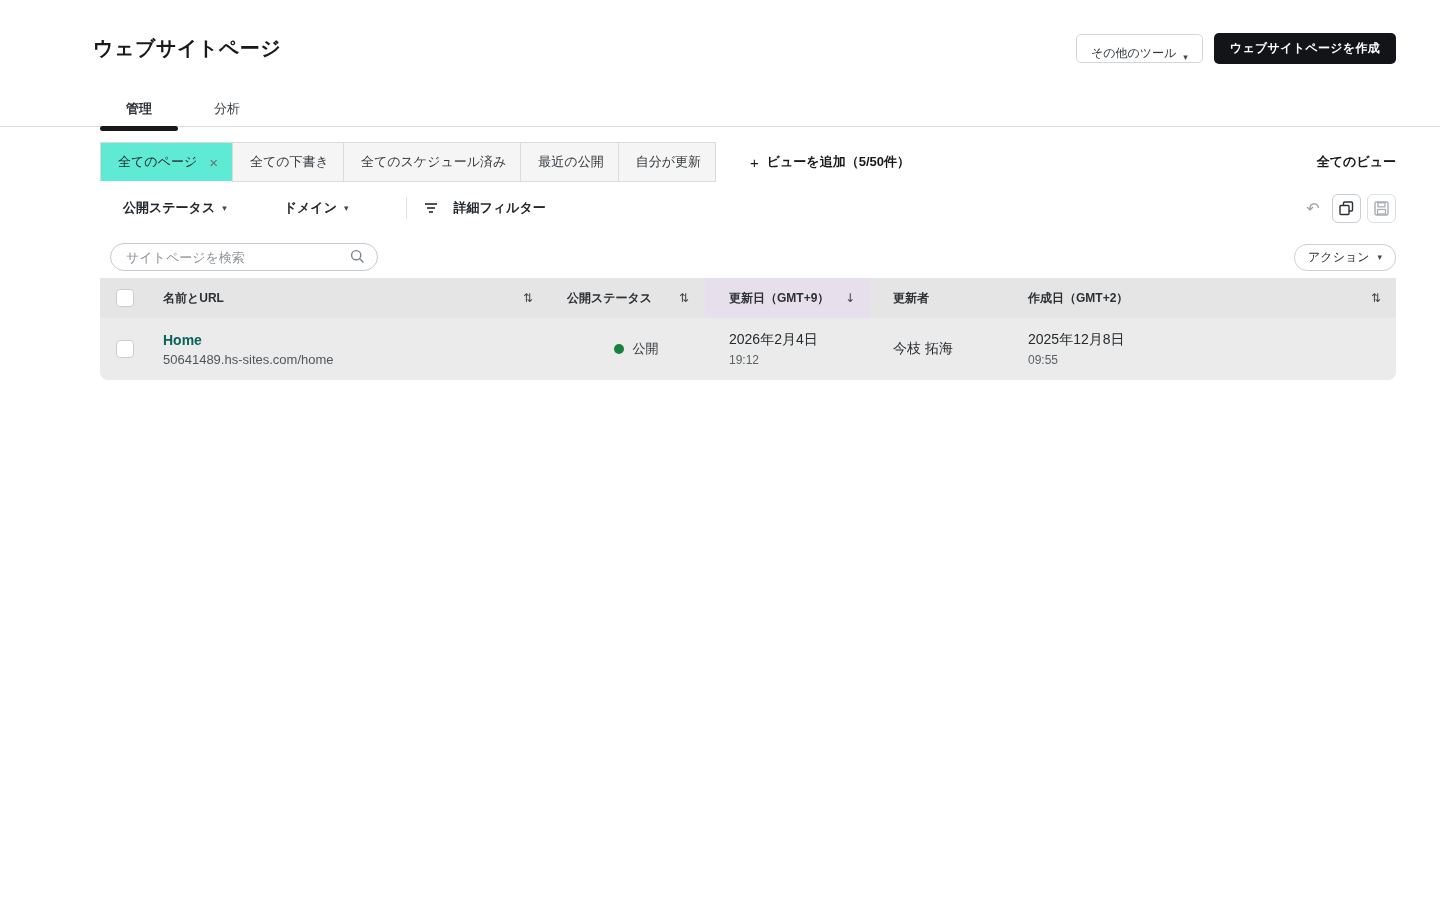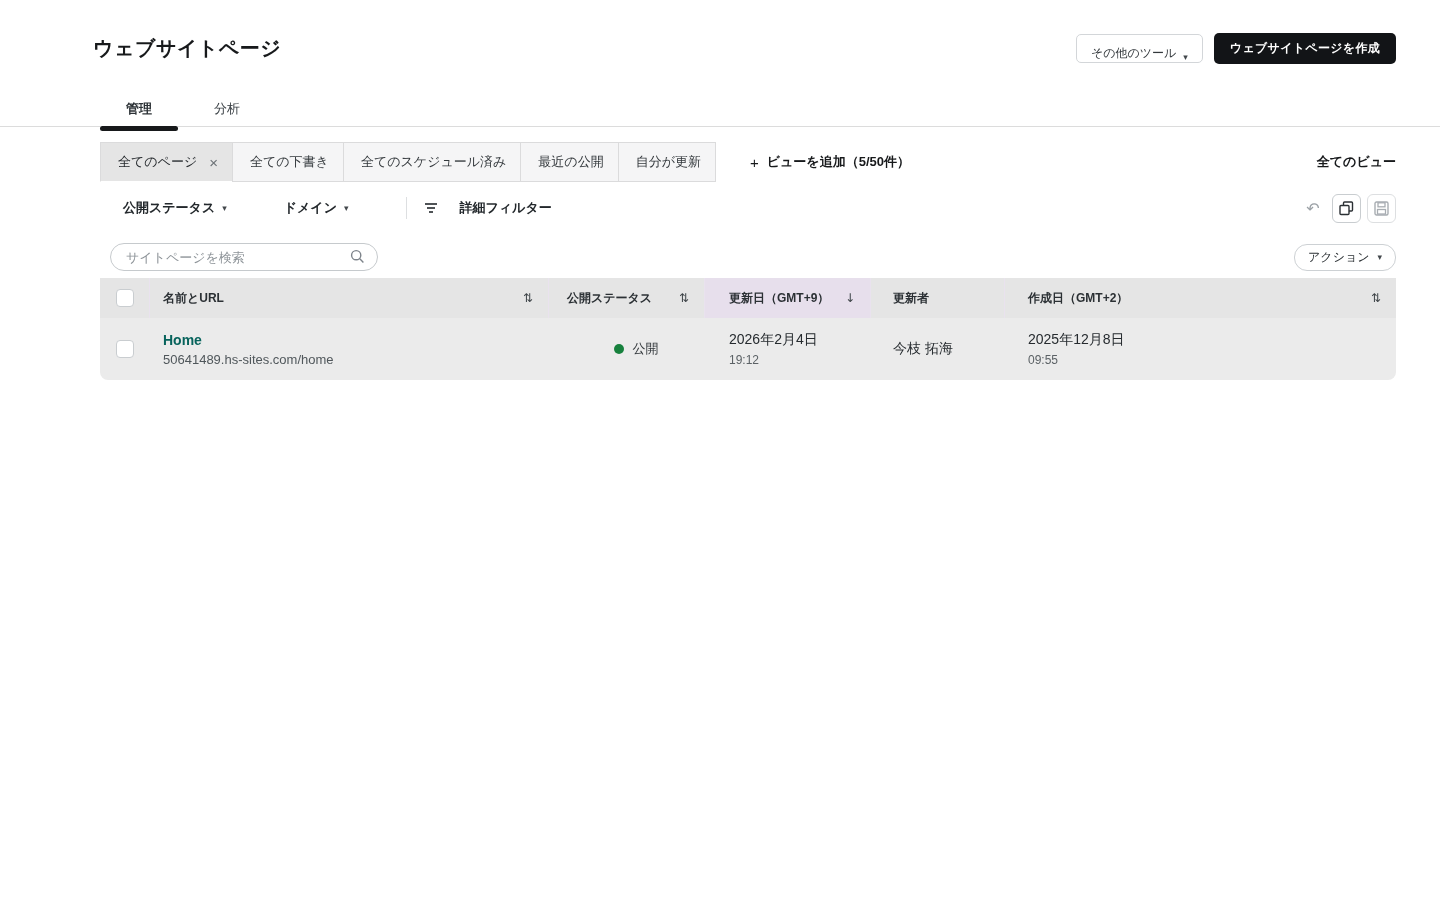--- a/index.html
+++ b/index.html
@@ -29,37 +29,37 @@
     height:5px; background:#17191b; border-radius:3px; z-index:2; }
   .page-divider { position:absolute; left:0; right:0; top:126px; height:1px; background:#dcdcdc; }
 
   
   .views-strip { position:absolute; left:100px; right:44px; top:142px; height:40px;
     display:flex; align-items:stretch; }
   .view-tab { display:flex; align-items:center; justify-content:space-between;
     padding:0 14px 0 17px; font-size:13px; color:#33383c; background:#f5f5f6;
     border:1px solid #dbdbdc; margin-left:-1px; cursor:pointer; white-space:nowrap; }
   .view-tab:first-child { margin-left:0; }
-  .view-tab.active { background:#e5e5e5; border-bottom-color:#ffffff; color:#24282c; }
+  .view-tab.active { background:#5eead4; border-bottom-color:#ffffff; color:#24282c; }
   .view-close { font-size:15px; color:#6b7176; margin-left:12px; cursor:pointer; line-height:1; }
   .add-view { display:flex; align-items:center; gap:8px; margin-left:34px; font-size:13px;
     font-weight:bold; color:#17191b; cursor:pointer; white-space:nowrap; }
   .add-view .plus { font-size:15px; font-weight:normal; }
   .all-views { margin-left:auto; display:flex; align-items:center; font-size:13px;
     font-weight:bold; color:#17191b; cursor:pointer; white-space:nowrap; }
 
   
   .filter-row { position:absolute; left:100px; right:44px; top:189px; height:38px;
     display:flex; align-items:center; }
   .filter-dd { display:flex; align-items:center; gap:7px; font-size:13px; font-weight:bold;
     color:#23282c; cursor:pointer; margin-left:23px; }
   .filter-dd:first-child { margin-left:23px; }
   .filter-dd.domain { margin-left:57px; }
   .vsep { width:1px; height:22px; background:#dddfe1; margin:0 0 0 57px; }
-  .adv-filter { display:flex; align-items:center; gap:22px; font-size:13px; font-weight:bold;
+  .adv-filter { display:flex; align-items:center; gap:16px; font-size:13px; font-weight:bold;
     color:#23282c; cursor:pointer; margin-left:17px; }
   .icon-btns { margin-left:auto; display:flex; align-items:center; gap:6px; }
   .icon-plain { width:26px; height:26px; display:flex; align-items:center; justify-content:center;
     color:#9ba1a6; font-size:16px; cursor:default; }
   .icon-btn { width:29px; height:29px; display:flex; align-items:center; justify-content:center;
     background:#fff; border:1px solid #c9cdd0; border-radius:6px; cursor:pointer; }
   .icon-btn.disabled { border-color:#dddfe1; cursor:default; }
 
   
   .search-row { position:absolute; left:100px; right:44px; top:243px; height:28px;

